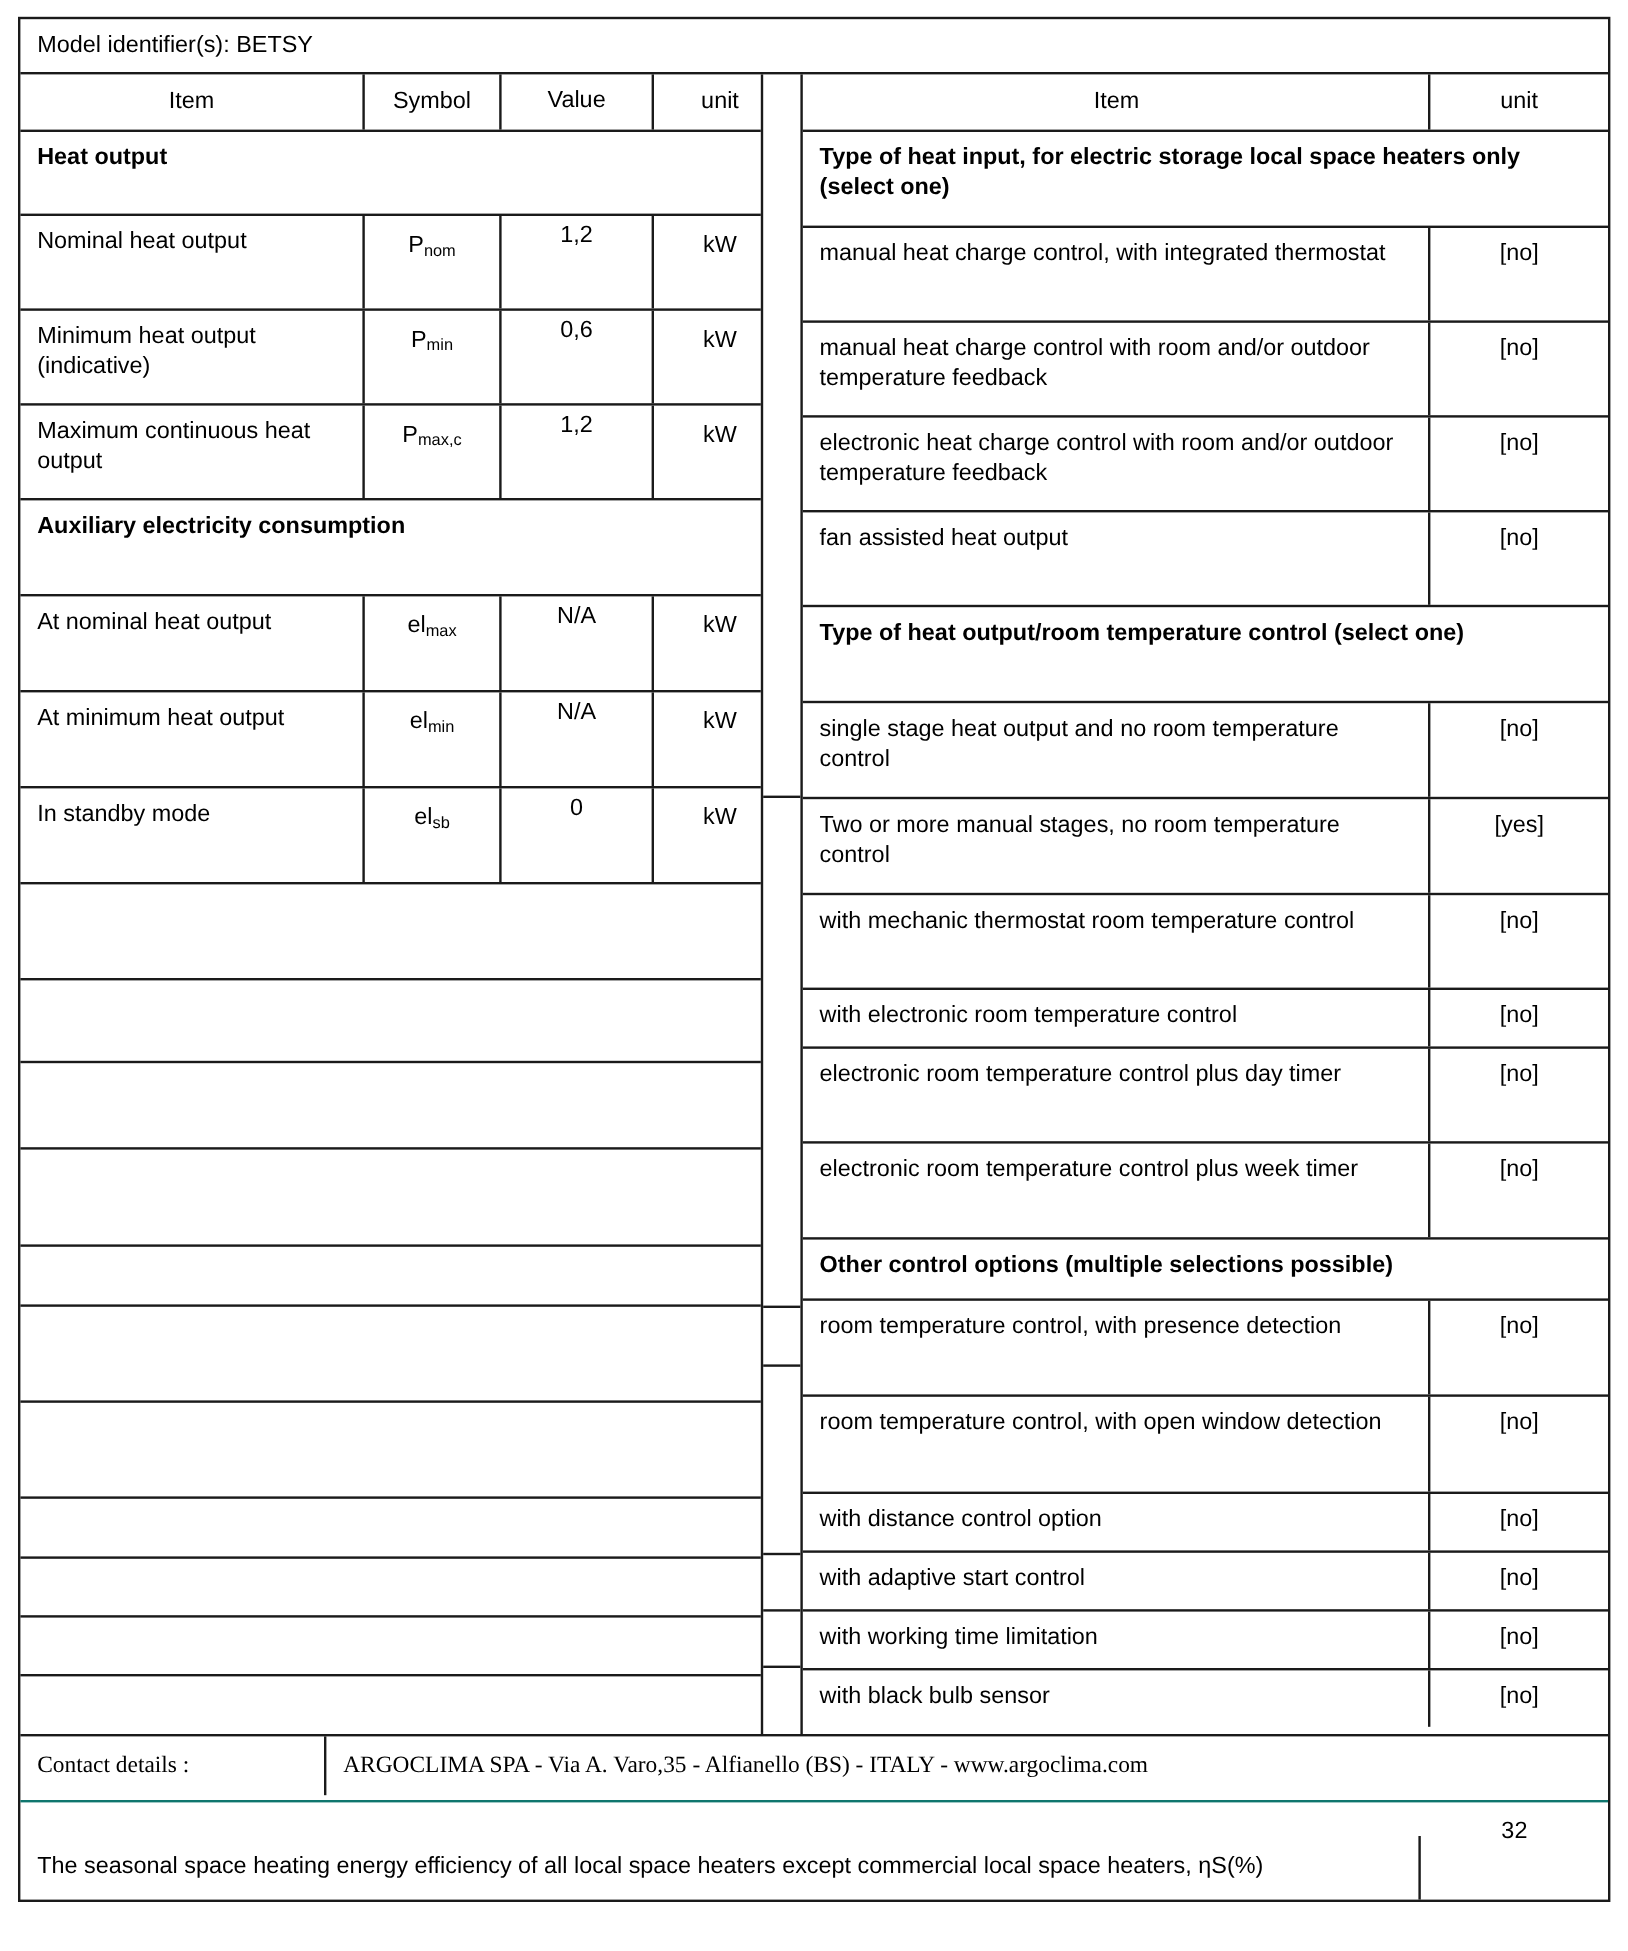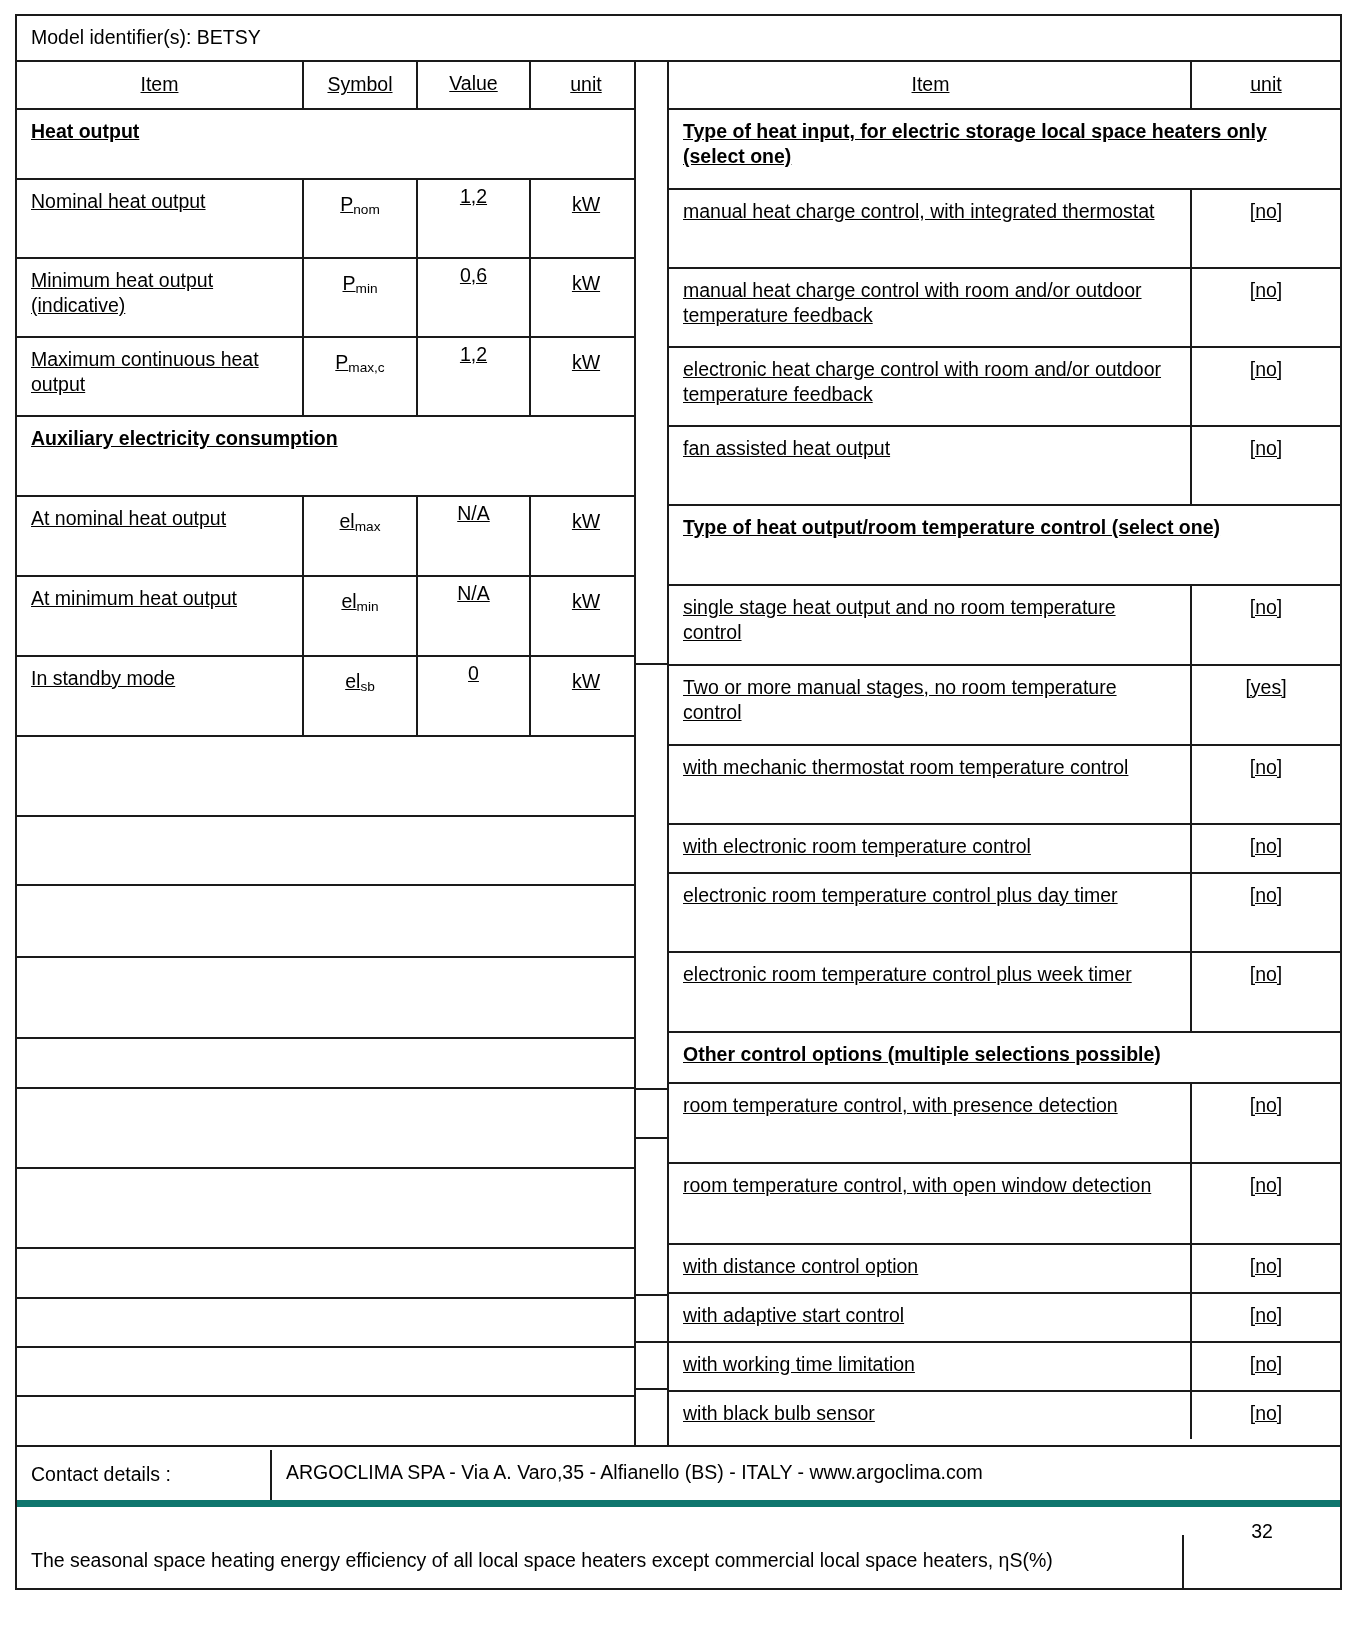--- a/index.html
+++ b/index.html
@@ -42,28 +42,27 @@
     border-right: 2px solid #1a1a1a;
     display: flex; flex-direction: column;
   }
   .right-block { flex: 1 1 auto; }
 
   
   .r {
     display: flex;
     border-bottom: 2px solid #1a1a1a;
     align-items: stretch;
-    text-decoration: underline;
   }
   .r.last { border-bottom: none; }
 
   
   .c-item   { width: 287px; flex: none; border-right: 2px solid #1a1a1a; padding: 9px 10px 9px 14px; line-height: 1.3; }
   .c-sym    { width: 114px; flex: none; border-right: 2px solid #1a1a1a; padding: 12px 4px; text-align: center; line-height: 1.3; }
-  .c-val    { width: 113px; flex: none; border-right: 2px solid #1a1a1a; padding: 5px 4px; text-align: center; line-height: 1.2; }
+  .c-val    { width: 127px; flex: none; border-right: 2px solid #1a1a1a; padding: 5px 4px; text-align: center; line-height: 1.2; }
   .c-unit   { width: 110px; flex: none; padding: 12px 4px; text-align: center; line-height: 1.3; }
 
   .c-head   { text-align: center; padding-top: 10px; padding-bottom: 10px; }
   .c-item.c-head { padding-left: 10px; }
 
   
   .c-span4  { width: 100%; padding: 9px 10px 9px 14px; font-weight: bold; line-height: 1.32; }
   .c-blank  { width: 100%; }
 
   
@@ -78,22 +77,23 @@
 
   
   sub { font-size: 0.70em; line-height: 0; vertical-align: baseline; position: relative; top: 0.27em; }
 
   
   .valnum { display: block; padding-bottom: 4px; }
 
   
   .contact-row {
     display: flex;
-    border-bottom: 7px solid #0f766e;
-    align-items: flex-end;
+    border-bottom: 2px solid #0f766e;
+    align-items: flex-start;
+    font-family: Liberation Serif, serif;
   }
   .contact-label { width: 255px; flex: none; border-right: 2px solid #1a1a1a; padding: 12px 10px 12px 14px; line-height: 1.3; }
   .contact-value { flex: 1 1 auto; padding: 12px 14px 14px 14px; line-height: 1.38; }
 
   
   .eff-row { display: flex; align-items: stretch; }
   .eff-text {
     flex: 1 1 auto;
     border-right: 2px solid #1a1a1a;
     padding: 12px 14px 14px 14px;

